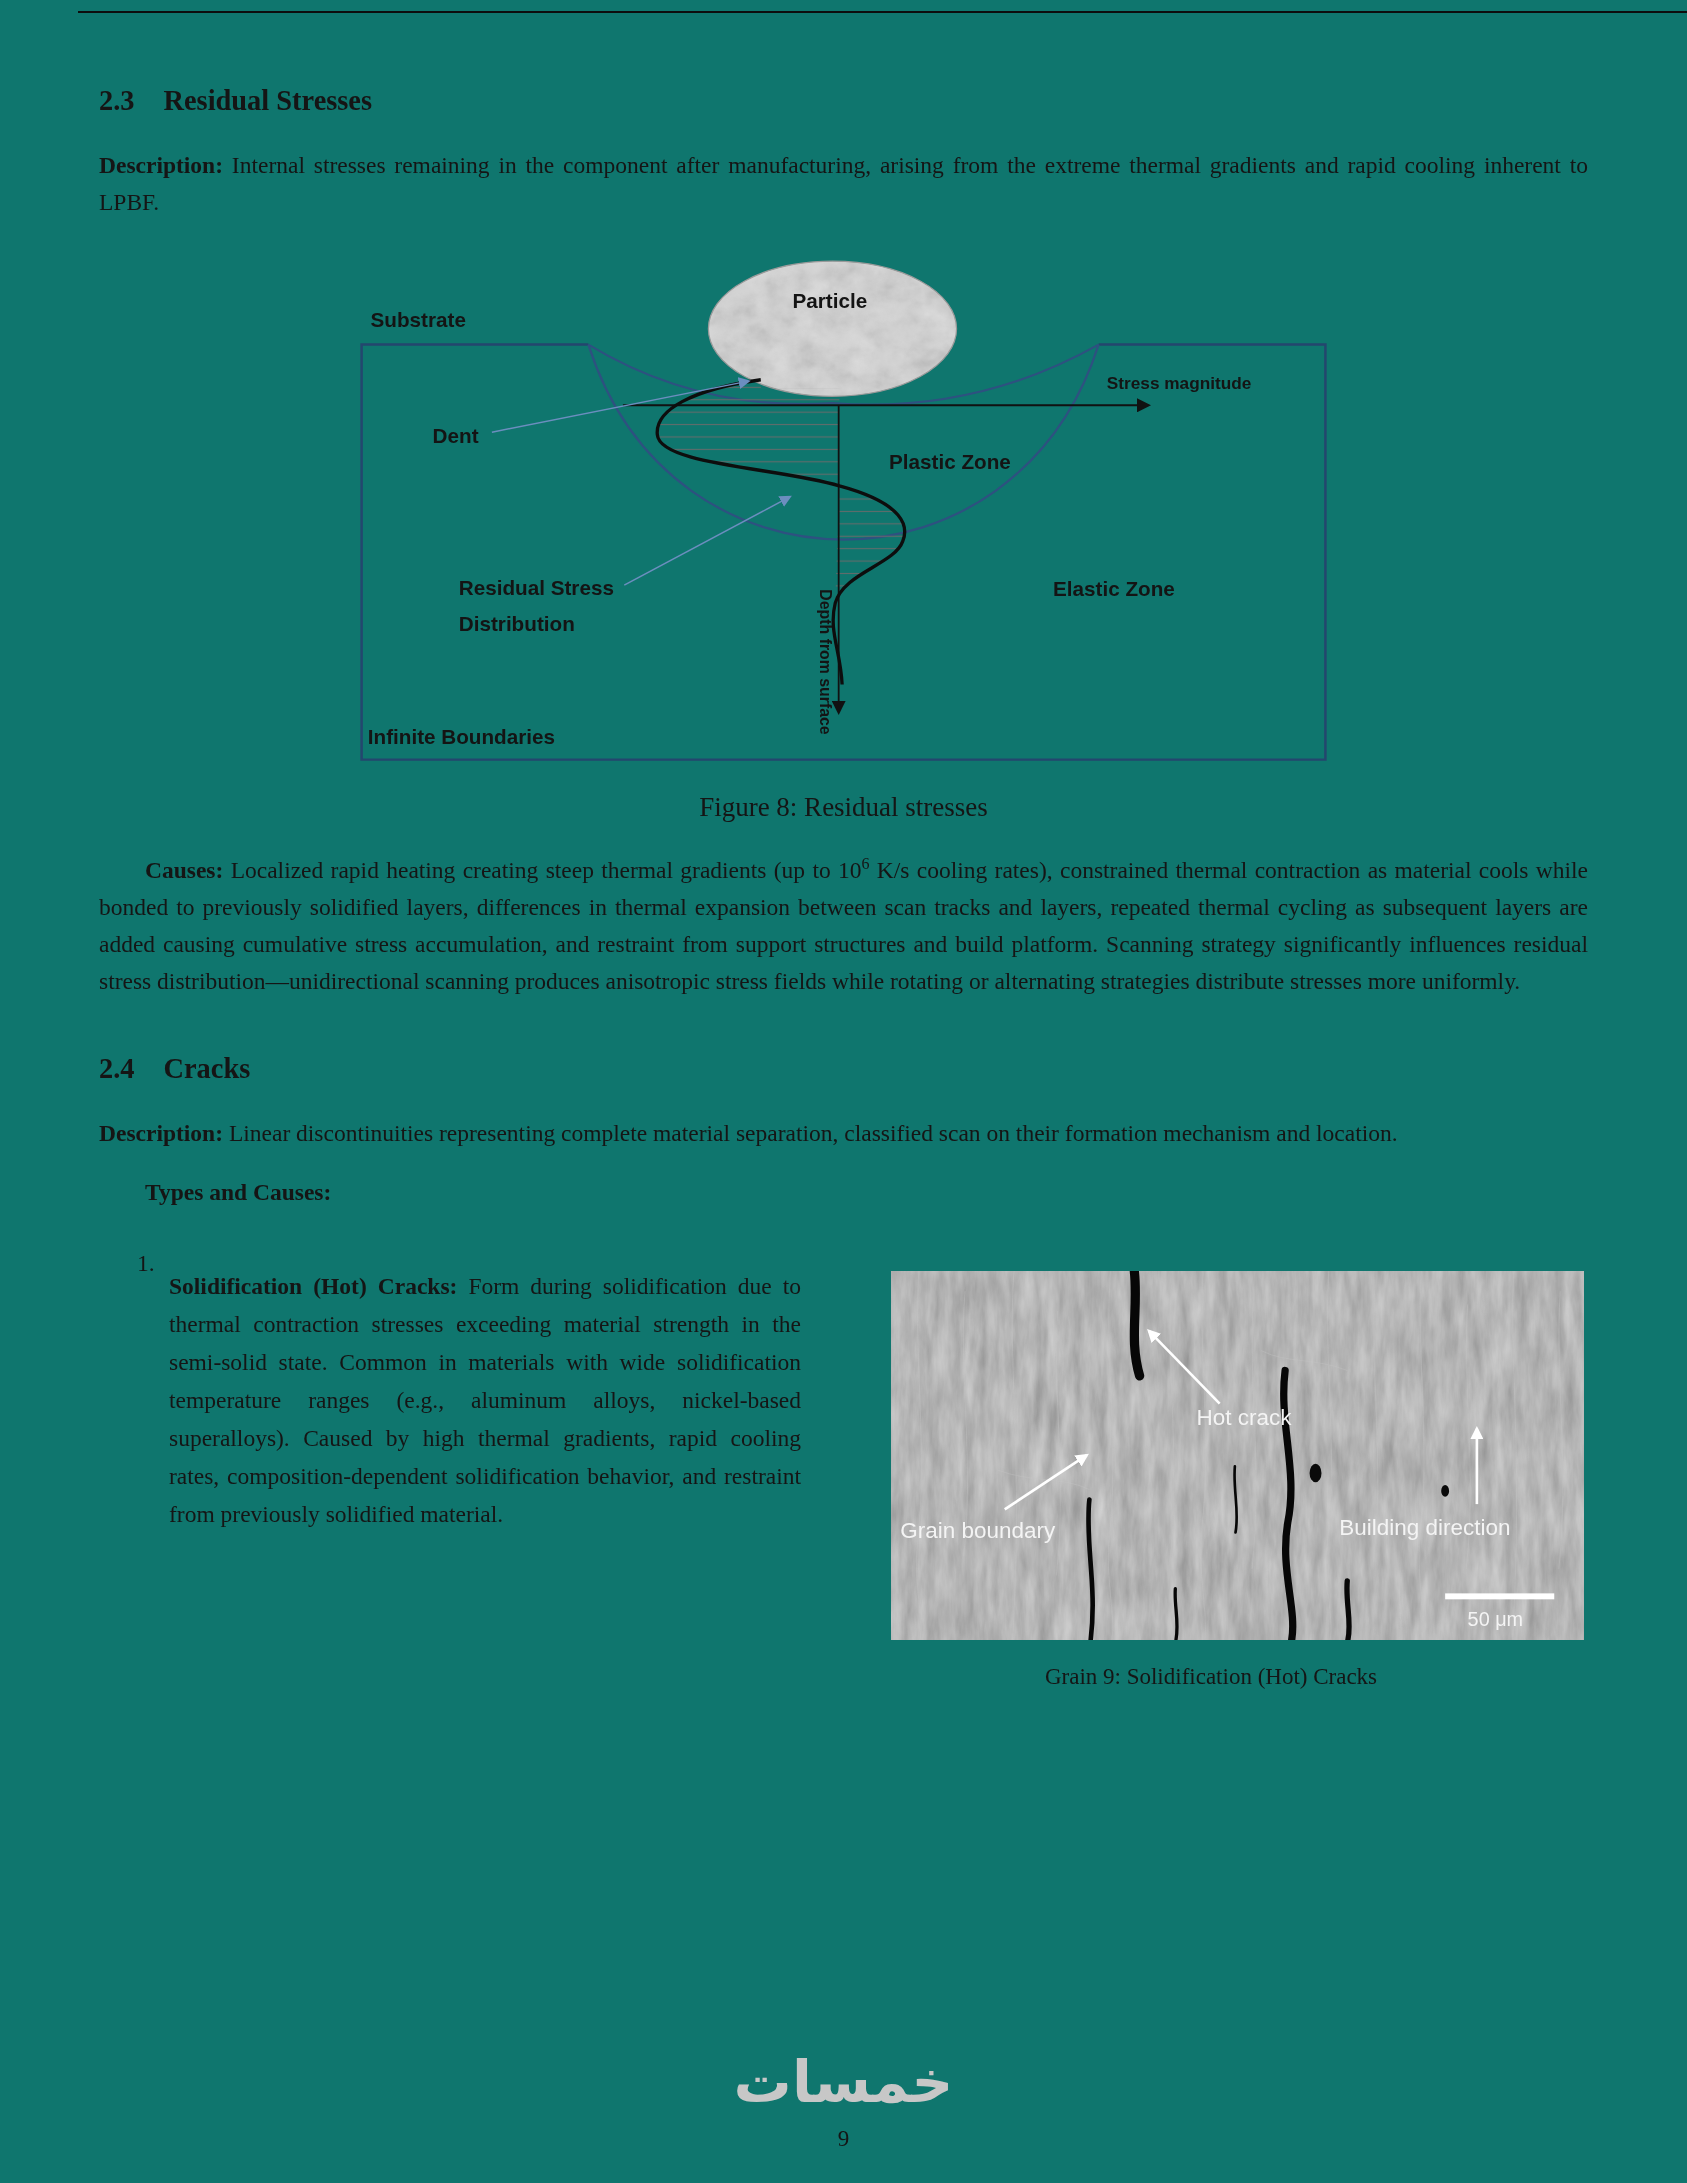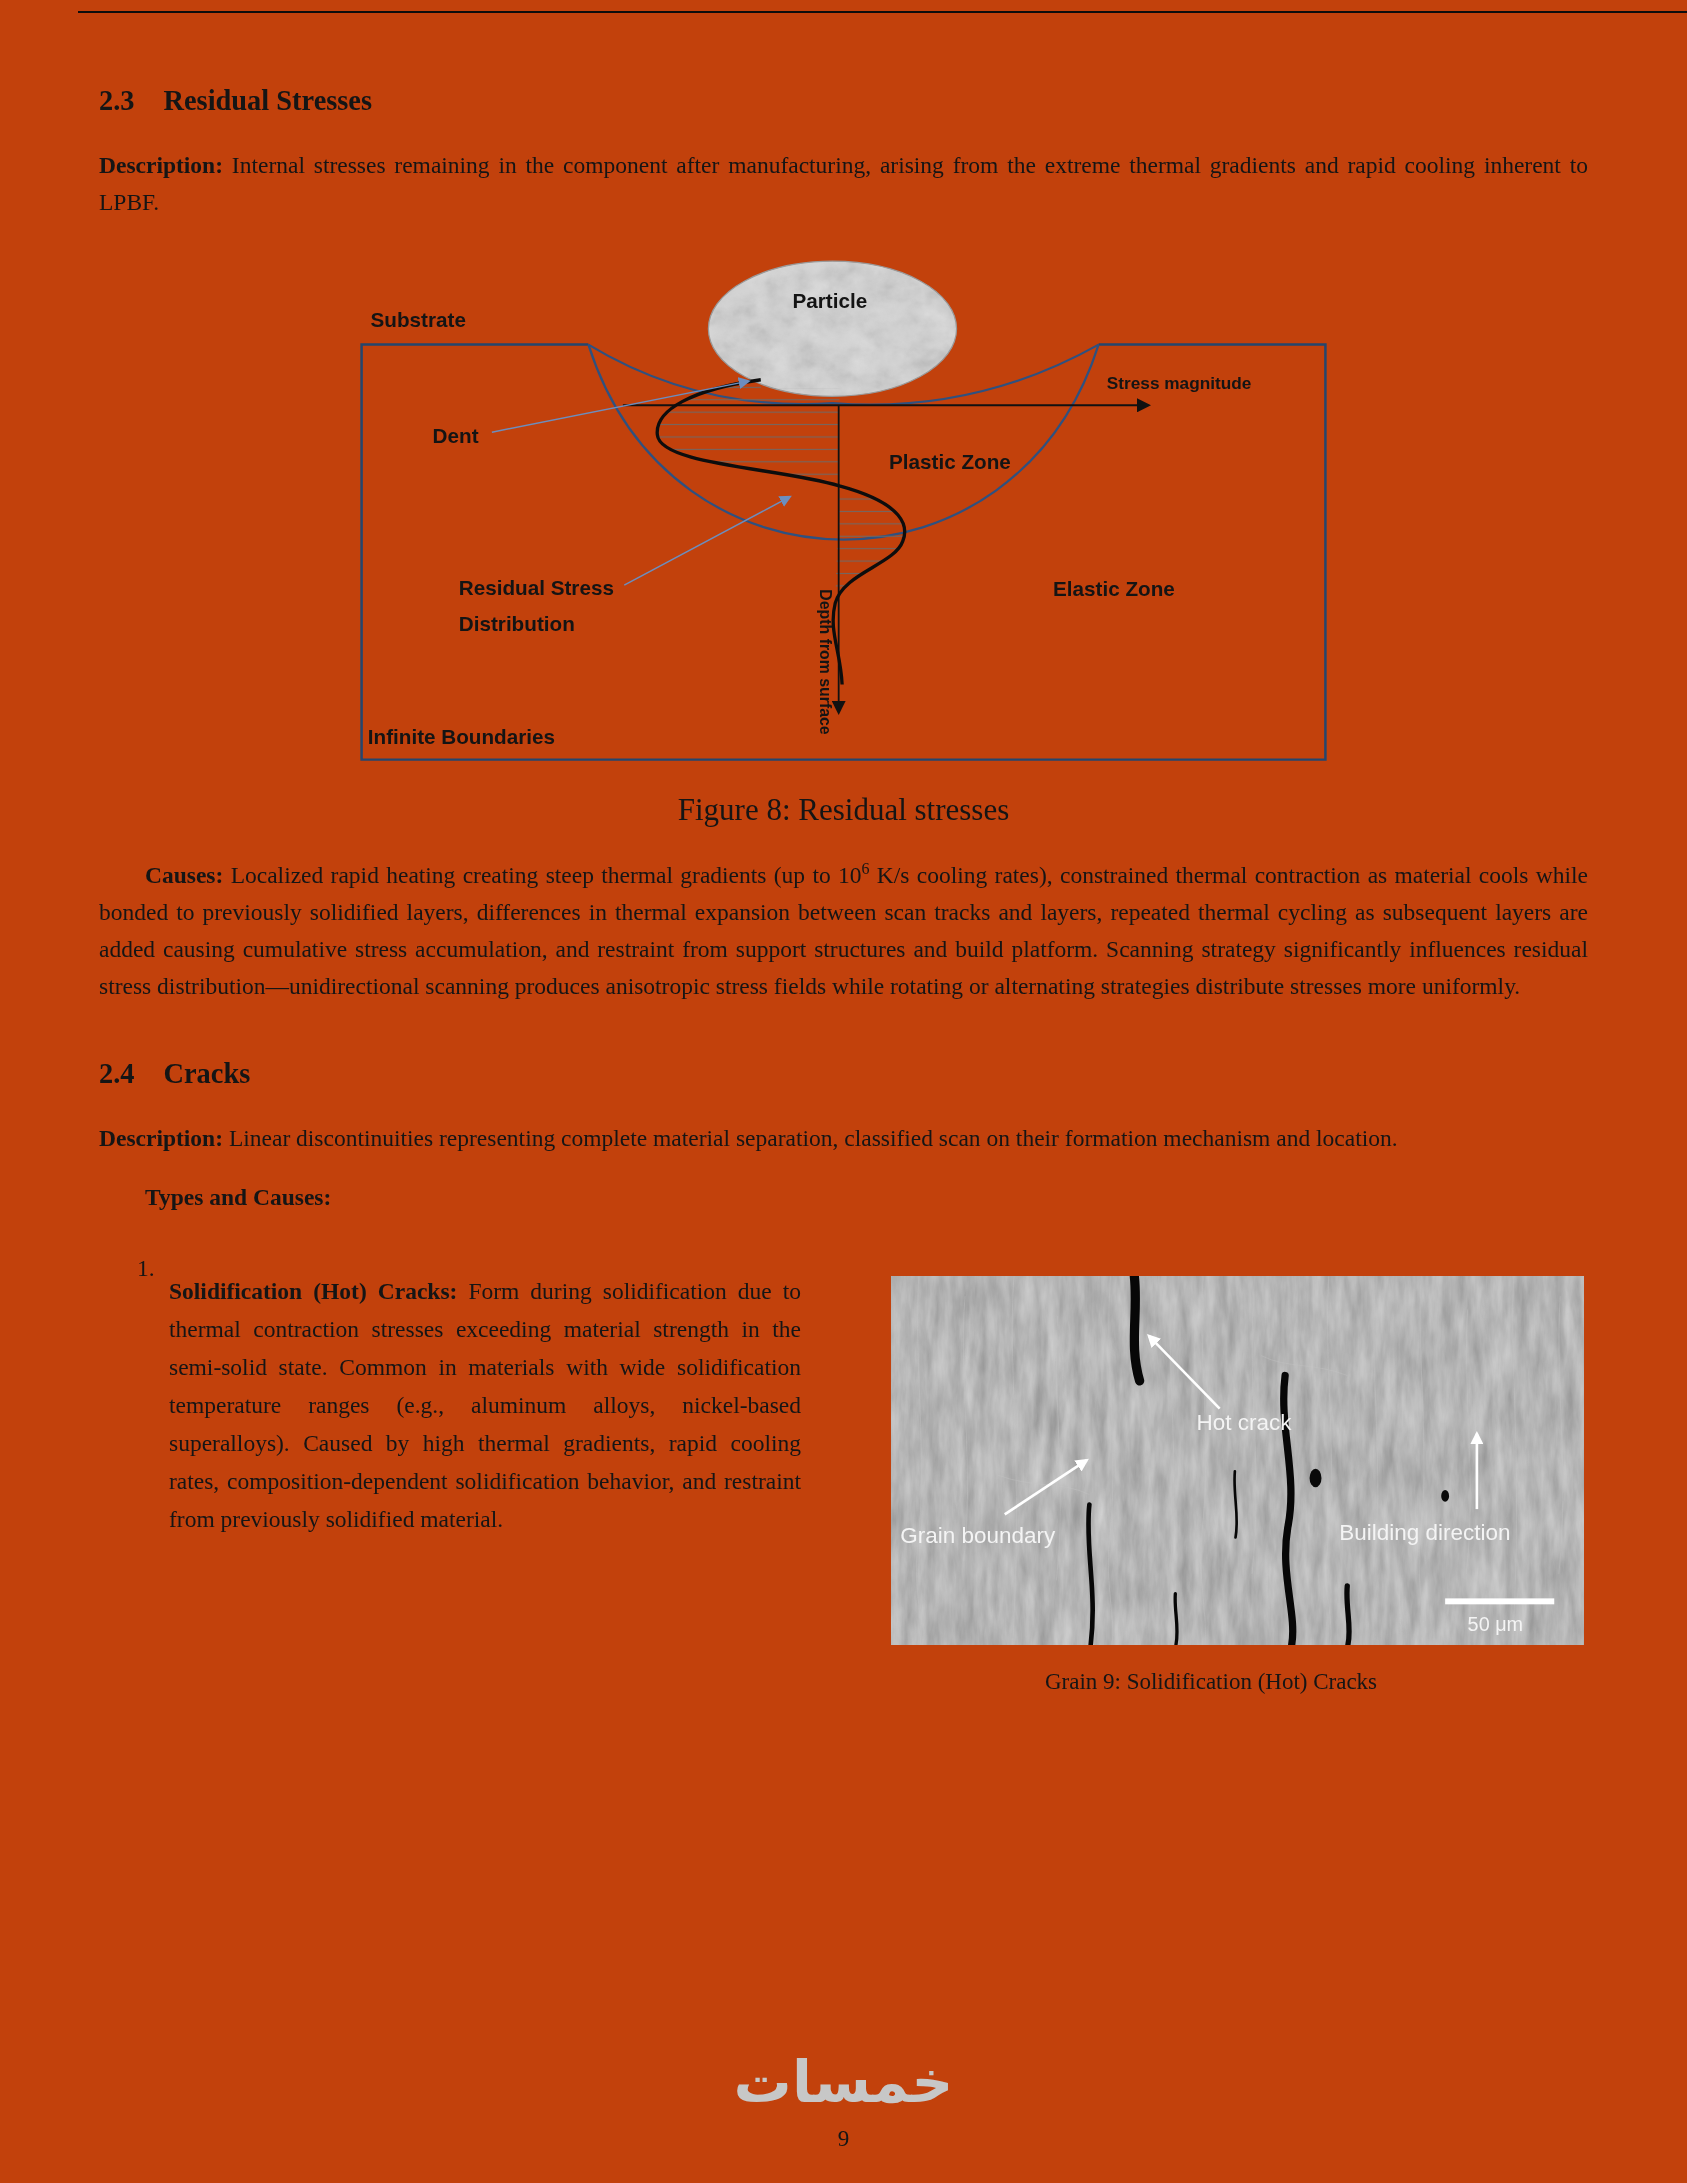--- a/index.html
+++ b/index.html
@@ -1,32 +1,32 @@
 <!DOCTYPE html>
 <html lang="en" style="font-size:10.6px"><head>
 <meta charset="utf-8">
 <style>
   * { margin:0; padding:0; box-sizing:border-box; }
   html,body { background:#ffffff; }
   .page {
-    position:relative; width:1687px; height:2183px; background:#c2410c;
+    position:relative; width:1687px; height:2183px; background:#0f766e;
     font-family:"Liberation Serif", serif; color:#151515; overflow:hidden;
   }
   .top-rule { position:absolute; top:10.6px; left:78px; width:1609px; height:2.6px; background:#0d0d0d; }
   .content { padding:85px 99px 0 99px; }
 
   .section-heading { font-size:28.4px; font-weight:bold; display:flex; gap:29px; line-height:1.15; }
   .para { font-size:23.5px; line-height:37px; text-align:justify; margin-top:29px; hyphens:auto; }
   .para .lead { font-weight:bold; }
   .indent { text-indent:46px; }
   sup.exp { font-size:16px; vertical-align:super; line-height:0; }
 
   figure.fig8 { margin-top:36px; }
   .fig8-svg { display:block; margin:0 auto; }
-  .figcap { font-size:31px; margin-top:22.5px; text-align:center; }
+  .figcap { font-size:27px; margin-top:22.5px; text-align:center; }
 
   .h24 { margin-top:53px; }
   .types-line { margin-top:22.5px; }
 
   .list-row { display:flex; margin-top:37px; }
   .list-num { width:28px; margin-left:38px; padding-top:1.3px; font-size:23.5px; }
   .list-text { width:632px; margin-left:4px; padding-top:18.5px; font-size:23.5px; line-height:38px; text-align:justify; hyphens:auto; }
   .list-text .lead { font-weight:bold; }
   .fig9-wrap { margin-left:90px; padding-top:22.5px; width:640px; }
   .fig9-svg { display:block; }

